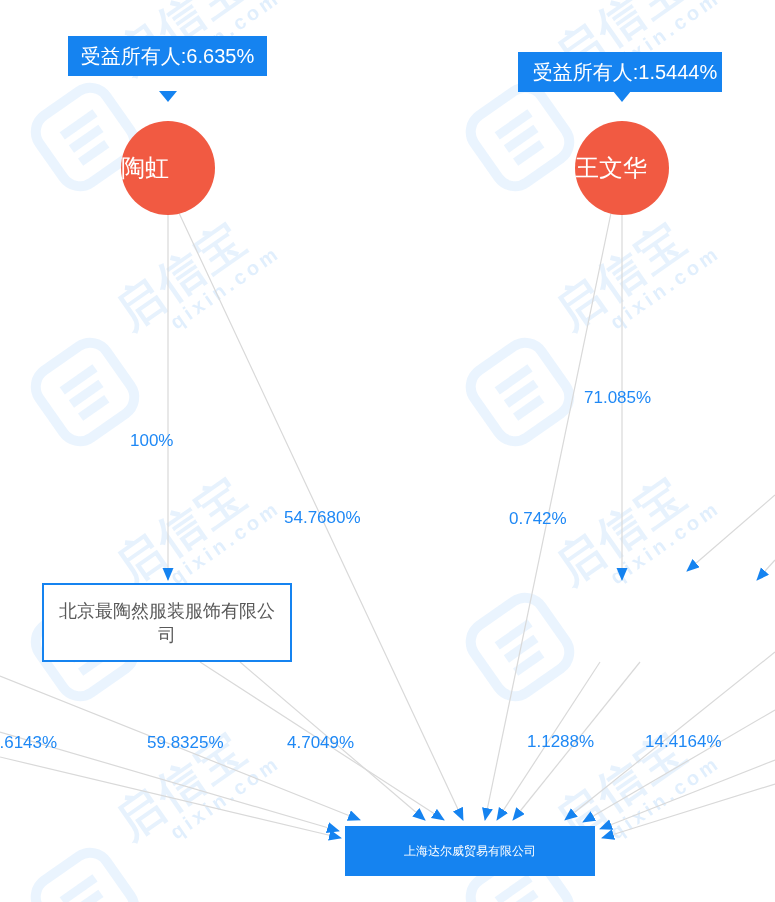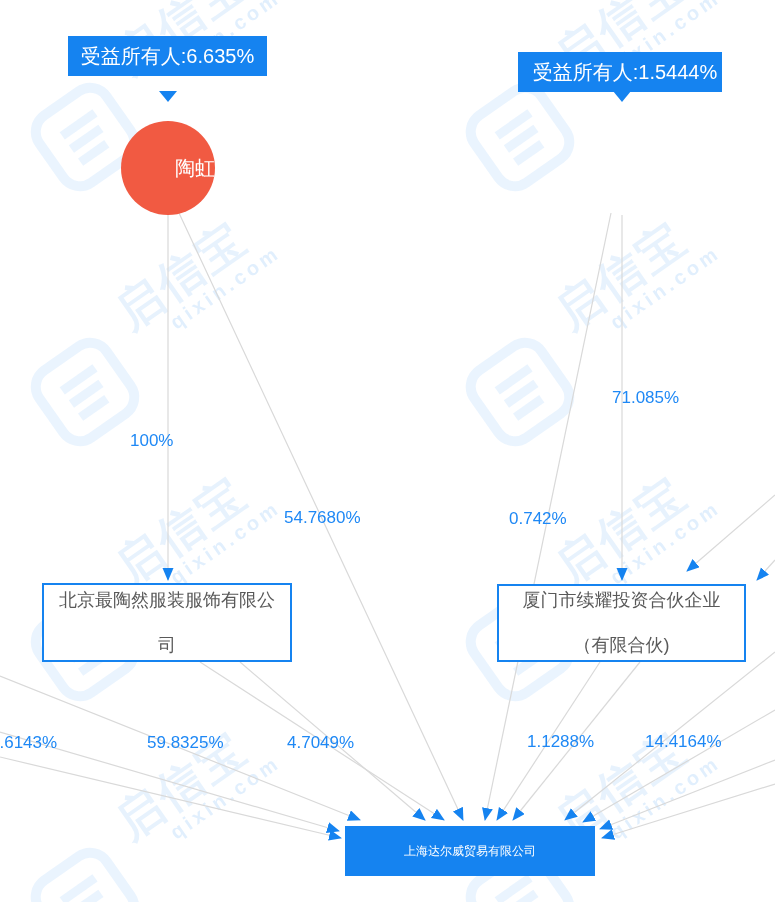--- a/index.html
+++ b/index.html
@@ -32,26 +32,26 @@
     font-size:20px;display:flex;align-items:center;justify-content:center;
     box-sizing:border-box;padding:0 10px;z-index:3;white-space:nowrap;
   }
   .tip-ptr{
     position:absolute;width:0;height:0;z-index:3;
     border-left:9px solid transparent;border-right:9px solid transparent;
     border-top:11px solid var(--accent);
   }
   .person{
     position:absolute;width:94px;height:94px;border-radius:50%;
-    background:var(--person);color:#fff;font-size:20px;z-index:3;
-    display:flex;align-items:center;justify-content:flex-end;cursor:pointer;
+    background:var(--person);color:#fff;font-size:24px;z-index:3;
+    display:flex;align-items:center;justify-content:flex-start;cursor:pointer;
   }
   .company{
     position:absolute;background:#fff;border:2px solid var(--accent);
-    color:var(--boxtext);font-size:18px;line-height:45px;z-index:3;
+    color:var(--boxtext);font-size:18px;line-height:24px;z-index:3;
     display:flex;align-items:center;justify-content:center;text-align:center;
     box-sizing:border-box;padding:4px 10px;cursor:pointer;
   }
   .target{
     position:absolute;background:var(--accent);color:#fff;font-size:12px;z-index:3;
     display:flex;align-items:center;justify-content:center;text-align:center;cursor:pointer;
   }
   .pct{position:absolute;color:var(--percent);font-size:17px;z-index:3;white-space:nowrap;}
 </style>
 </head>
@@ -189,35 +189,35 @@
   </div>
   <div class="tip-ptr" style="left:159px;top:91px;"></div>
   <div class="tip" style="left:518px;top:52px;width:204px;padding-left:20px;">
     <span>受益所有人:1.5444%</span>
   </div>
   <div class="tip-ptr" style="left:613px;top:91px;"></div>
 
   <div class="person" style="left:121px;top:121px;">
     <span>陶虹</span>
   </div>
+  <div class="person" style="left:575px;top:121px;">
+    <span>王文华</span>
+  </div>
 
   <div class="company" style="left:42px;top:583px;width:250px;height:79px;">
     <span>北京最陶然服装服饰有限公司</span>
   </div>
-  <div class="company" style="left:497px;top:584px;width:249px;height:78px;">
-    <span>厦门市续耀投资合伙企业（有限合伙)</span>
-  </div>
 
   <div class="target" style="left:345px;top:826px;width:250px;height:50px;">
     <span>上海达尔威贸易有限公司</span>
   </div>
 
   <div class="pct" style="left:130px;top:388px;margin-top:43px;">100%</div>
   <div class="pct" style="left:284px;top:508px;">54.7680%</div>
-  <div class="pct" style="left:584px;top:388px;margin-left:28px;">71.085%</div>
+  <div class="pct" style="left:584px;top:388px;">71.085%</div>
   <div class="pct" style="left:509px;top:509px;text-align:center;">0.742%</div>
   <div class="pct" style="left:-10px;top:733px;">2.6143%</div>
   <div class="pct" style="left:147px;top:733px;">59.8325%</div>
   <div class="pct" style="left:287px;top:733px;">4.7049%</div>
   <div class="pct" style="left:527px;top:732px;">1.1288%</div>
   <div class="pct" style="left:645px;top:732px;">14.4164%</div>
 
 </div>
 
 </body></html>

